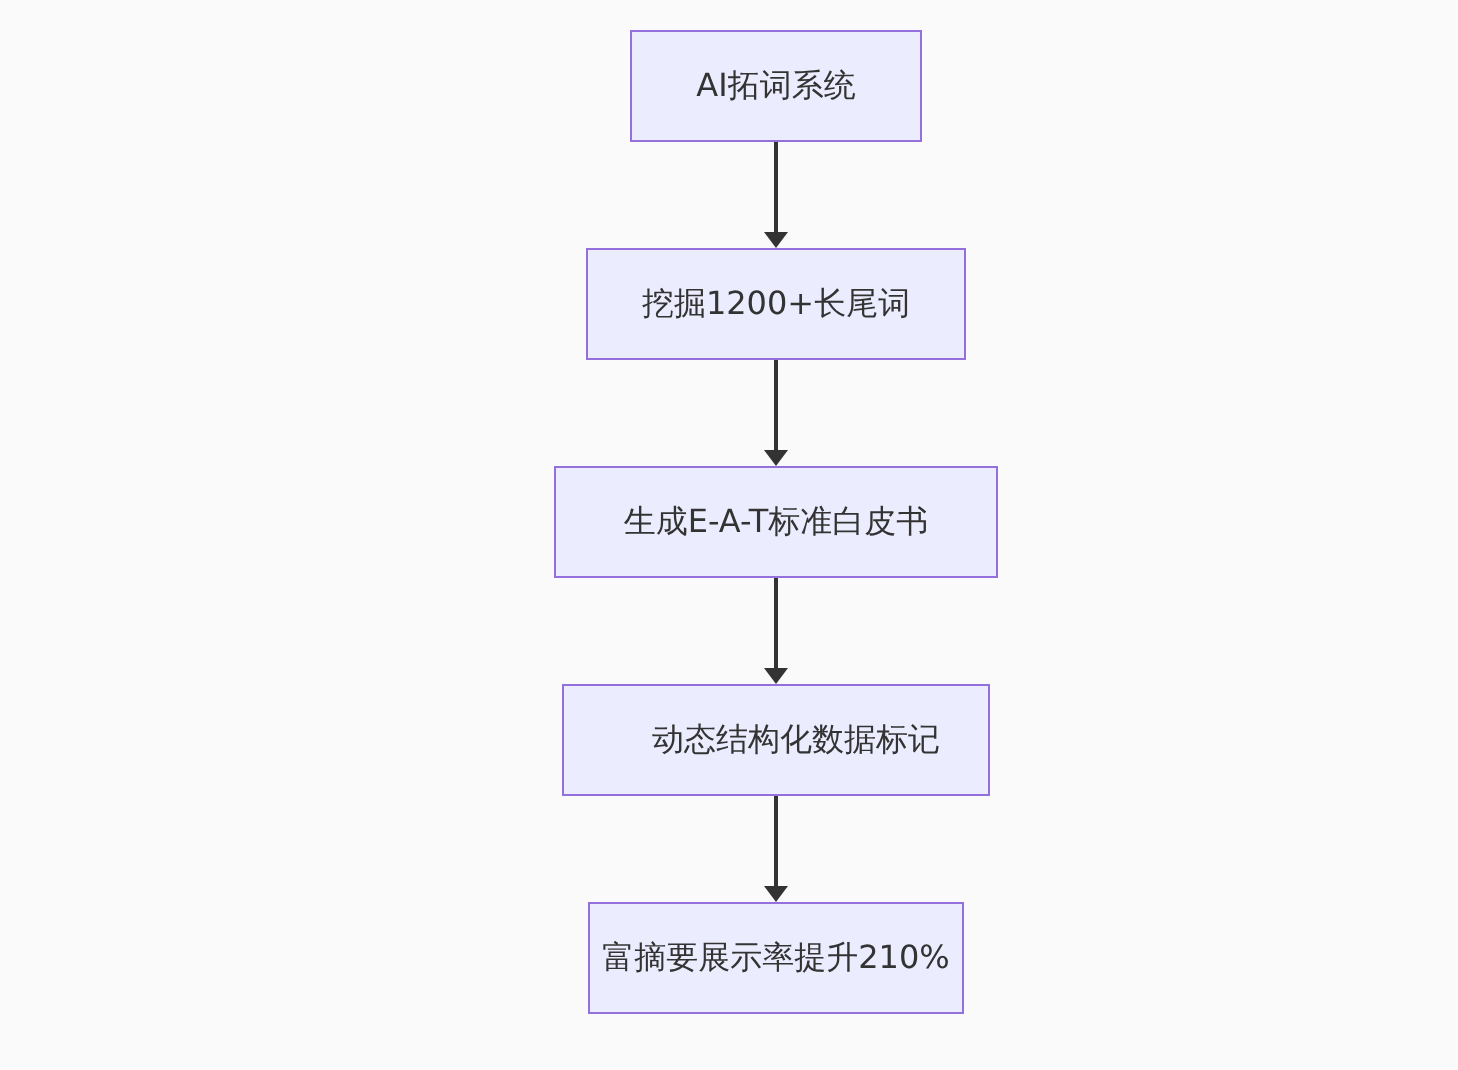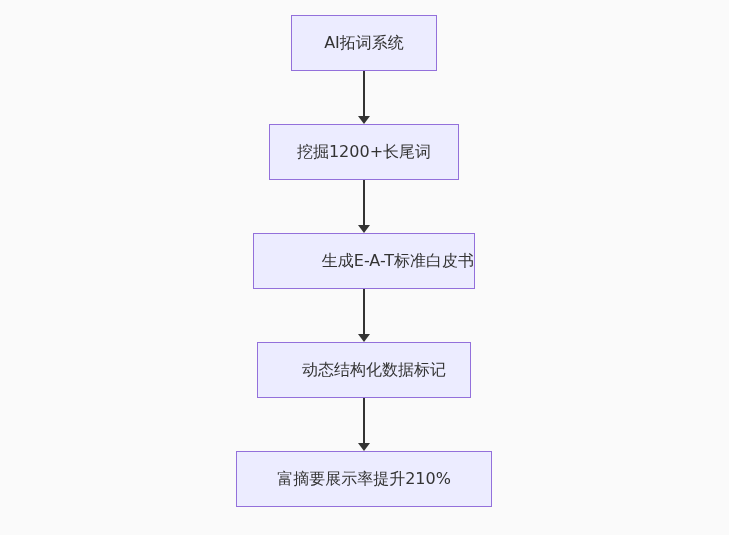--- a/index.html
+++ b/index.html
@@ -14,44 +14,44 @@
     overflow: hidden;
   }
   .canvas {
     position: relative;
     width: 729px;
     height: 535px;
   }
   .flow {
     position: absolute;
     top: 15px;
-    left: 364px;
+    left: 388px;
     transform: translateX(-50%);
     display: flex;
     flex-direction: column;
     align-items: center;
   }
   .node {
     box-sizing: border-box;
     height: 56px;
     background: #ECECFF;
     border: 1px solid #9370DB;
     color: #333333;
     font-size: 16px;
     display: flex;
     align-items: center;
     justify-content: center;
     text-align: center;
     white-space: nowrap;
   }
   .n1 { width: 146px; }
   .n2 { width: 190px; text-align: center; }
-  .n3 { width: 222px; justify-content: flex-end; }
+  .n3 { width: 222px; }
   .n4 { width: 214px; padding-left: 20px; }
-  .n5 { width: 256px; }
+  .n5 { width: 188px; }
   .arrow {
     position: relative;
     width: 14px;
     height: 53px;
   }
   .arrow .line {
     position: absolute;
     left: 50%;
     margin-left: -1px;
     top: 0;

